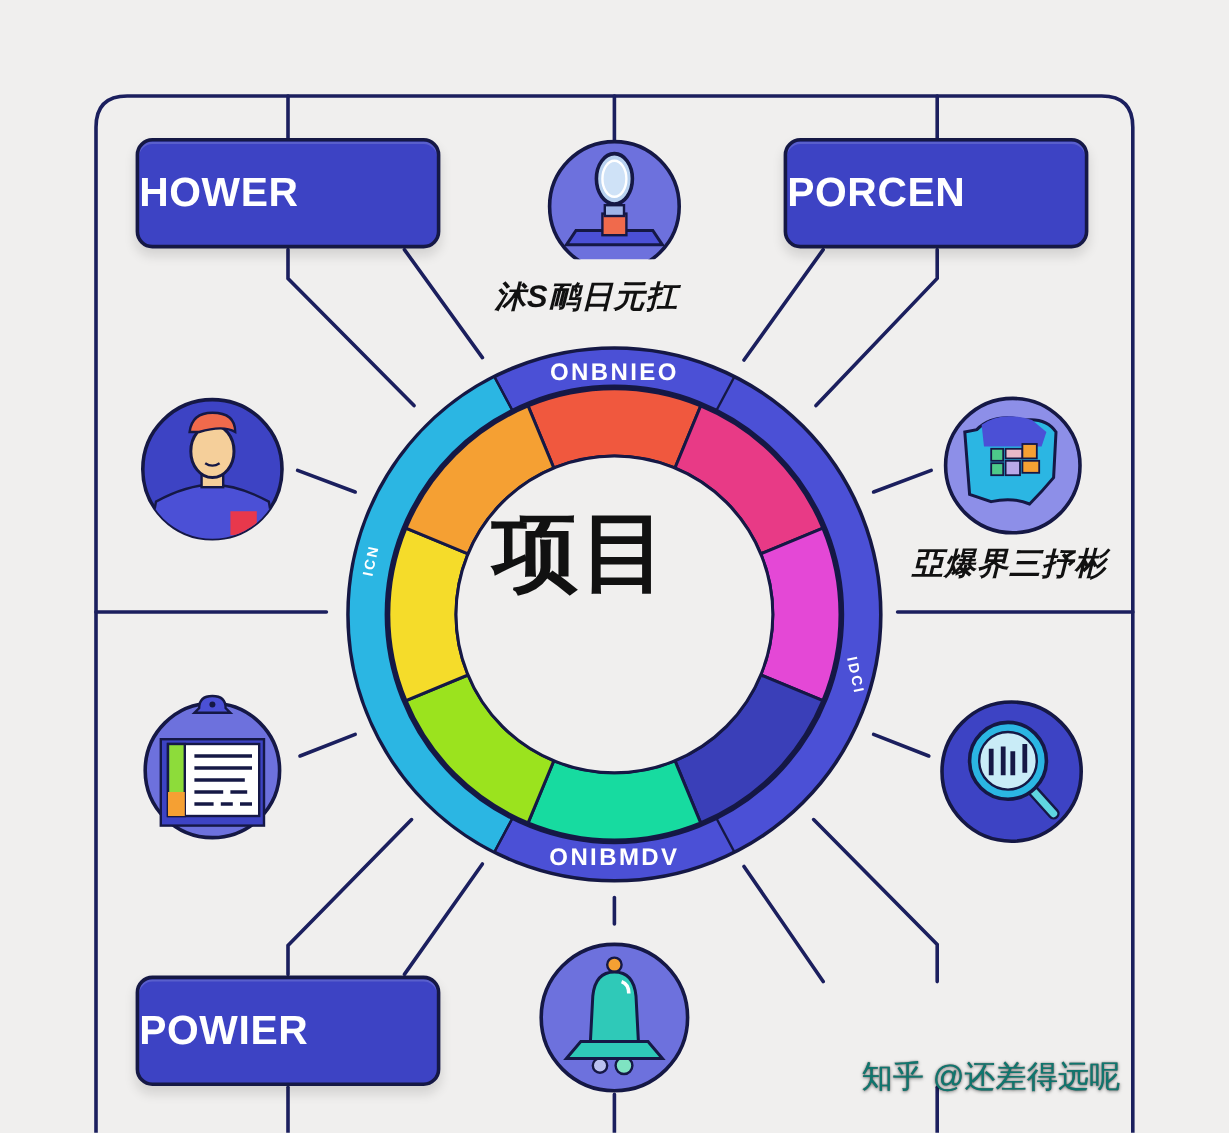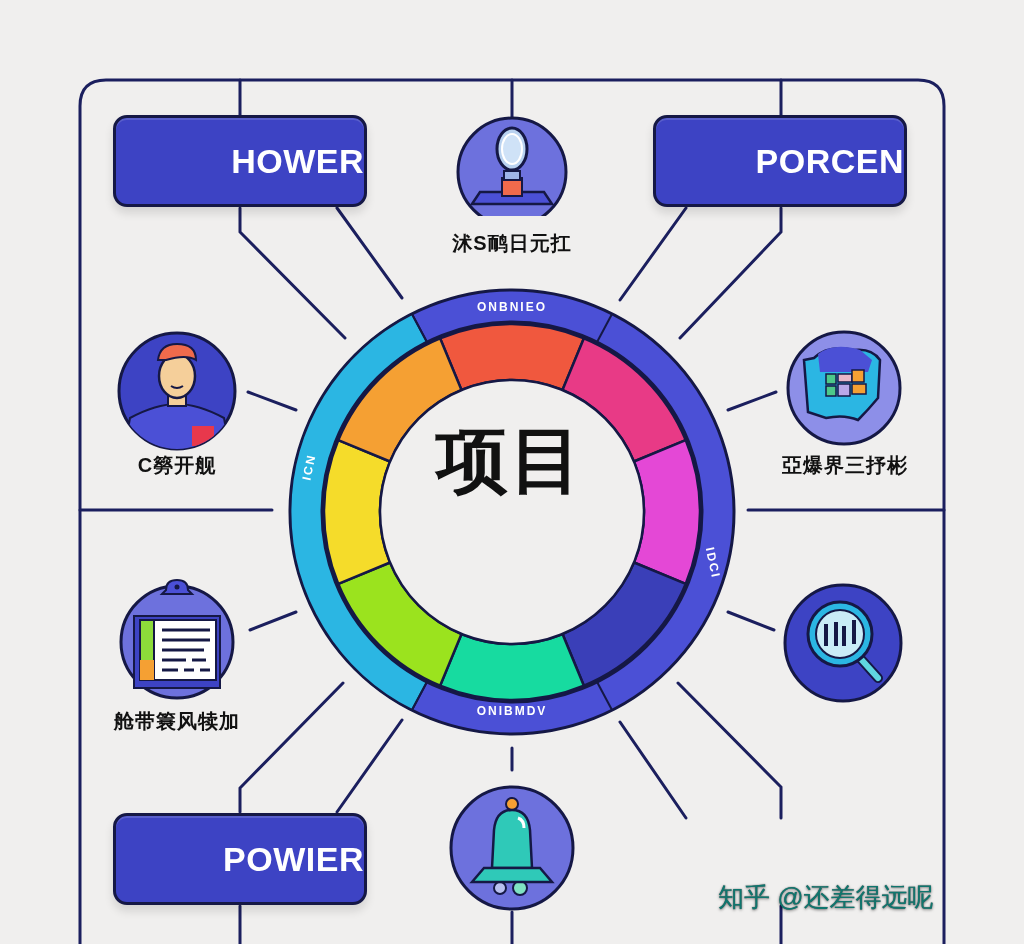--- a/index.html
+++ b/index.html
@@ -6,37 +6,37 @@
   body {
     width: 1024px; height: 944px; overflow: hidden;
     background: #f0efee;
     font-family: "Liberation Sans", "DejaVu Sans", sans-serif;
     position: relative;
   }
   #canvas { position: absolute; left: 0; top: 0; width: 1024px; height: 944px; }
   .label-box {
     position: absolute; width: 254px; height: 92px;
     background: #3d43c4; border: 3px solid #151845; border-radius: 14px;
-    box-sizing: border-box; display: flex; align-items: center; justify-content: flex-end;
+    box-sizing: border-box; display: flex; align-items: center; justify-content: flex-start;
     color: #ffffff; font-weight: 700; font-size: 34px; letter-spacing: 0.5px;
     box-shadow: 0 6px 10px rgba(0,0,0,0.12), inset 0 2px 0 rgba(255,255,255,0.15);
   }
   .caption {
-    position: absolute; font-weight: 700; font-size: 20px; color: #111;
-    text-align: center; white-space: nowrap; letter-spacing: 1px;
+    position: absolute; font-weight: 700; font-size: 26px; color: #111;
+    white-space: nowrap; letter-spacing: 1px; font-style: italic;
   }
   .icon-circle { position: absolute; }
   .center-title {
     position: absolute; left: 410px; top: 420px; width: 200px;
-    text-align: center; font-weight: 700; font-size: 72px; line-height: 80px;
+    text-align: left; font-weight: 700; font-size: 72px; line-height: 80px;
     color: #111; letter-spacing: 2px;
     font-family: "DejaVu Sans", sans-serif;
   }
   .ring-text {
-    position: absolute; color: #ffffff; font-weight: 700; font-size: 12px;
+    position: absolute; color: #ffffff; font-weight: 700; font-size: 20px;
     letter-spacing: 2px; text-align: center;
   }
   .watermark {
     position: absolute; left: 718px; top: 880px; font-size: 26px; color: #0f766e;
     text-shadow: 0 1px 3px rgba(0,0,0,0.55), 0 0 1px rgba(0,0,0,0.6);
     white-space: nowrap;
   }
 </style>
 </head>
 <body>
@@ -141,21 +141,20 @@
     <circle cx="61" cy="61" r="58" fill="#3d43c4" stroke="#151845" stroke-width="3"></circle>
     <g clip-path="url(#c1)">
       <path d="M8,122 L14,88 Q40,74 61,74 Q82,74 108,88 L114,122 Z" fill="#4b50d6" stroke="#151845" stroke-width="2"></path>
       <path d="M76,96 H98 V116 H76 Z" fill="#e8384c"></path>
       <rect x="52" y="60" width="18" height="16" fill="#f5cf9a" stroke="#151845" stroke-width="2"></rect>
       <ellipse cx="61" cy="46" rx="18" ry="22" fill="#f5cf9a" stroke="#151845" stroke-width="2.5"></ellipse>
       <path d="M42,30 Q44,14 61,14 Q80,14 80,30 Q70,24 50,30 Z" fill="#f06a4c" stroke="#151845" stroke-width="2"></path>
       <path d="M55,56 Q61,60 67,56" stroke="#151845" stroke-width="2" fill="none"></path>
     </g>
   </svg>
-  <div class="caption" style="left:92px;top:452px;width:170px;">C簩开舰</div>
 
   <svg class="icon-circle" style="left:784px;top:330px" width="120" height="120" viewBox="0 0 120 120">
     <circle cx="60" cy="58" r="56" fill="#8d8fe8" stroke="#151845" stroke-width="3"></circle>
     <path d="M30,28 Q44,14 70,20 Q88,18 96,30 L94,68 Q84,80 74,90 Q60,84 42,88 L24,82 L20,30 Z" fill="#2bb6e3" stroke="#151845" stroke-width="2.5"></path>
     <path d="M34,24 Q50,12 76,20 L88,30 L84,42 H36 Z" fill="#4b50d6"></path>
     <rect x="42" y="44" width="10" height="10" fill="#4dc98a" stroke="#151845" stroke-width="1.5"></rect>
     <rect x="54" y="44" width="14" height="8" fill="#e8b8c8" stroke="#151845" stroke-width="1.5"></rect>
     <rect x="68" y="40" width="12" height="12" fill="#f5a033" stroke="#151845" stroke-width="1.5"></rect>
     <rect x="42" y="56" width="10" height="10" fill="#4dc98a" stroke="#151845" stroke-width="1.5"></rect>
     <rect x="54" y="54" width="12" height="12" fill="#b9a8e8" stroke="#151845" stroke-width="1.5"></rect>
@@ -175,21 +174,20 @@
       <line x1="46" y1="54" x2="94" y2="54"></line>
       <line x1="46" y1="64" x2="94" y2="64"></line>
       <line x1="46" y1="74" x2="88" y2="74"></line>
       <line x1="46" y1="84" x2="70" y2="84"></line>
         <line x1="76" y1="84" x2="90" y2="84"></line>
       <line x1="46" y1="94" x2="62" y2="94"></line>
         <line x1="68" y1="94" x2="78" y2="94"></line>
         <line x1="84" y1="94" x2="94" y2="94"></line>
     </g>
   </svg>
-  <div class="caption" style="left:92px;top:708px;width:170px;">舱带簔风犊加</div>
 
   <svg class="icon-circle" style="left:782px;top:582px" width="122" height="122" viewBox="0 0 122 122">
     <circle cx="61" cy="61" r="58" fill="#3d43c4" stroke="#151845" stroke-width="3"></circle>
     <line x1="78" y1="76" x2="96" y2="96" stroke="#151845" stroke-width="10" stroke-linecap="round"></line>
     <line x1="78" y1="76" x2="96" y2="96" stroke="#5fd6e0" stroke-width="6" stroke-linecap="round"></line>
     <circle cx="58" cy="52" r="32" fill="#2bb6e3" stroke="#151845" stroke-width="3"></circle>
     <circle cx="58" cy="52" r="24" fill="#c9ecf7" stroke="#151845" stroke-width="2"></circle>
     <g stroke="#151845" stroke-width="4">
       <line x1="44" y1="42" x2="44" y2="64"></line>
       <line x1="54" y1="40" x2="54" y2="64"></line>

